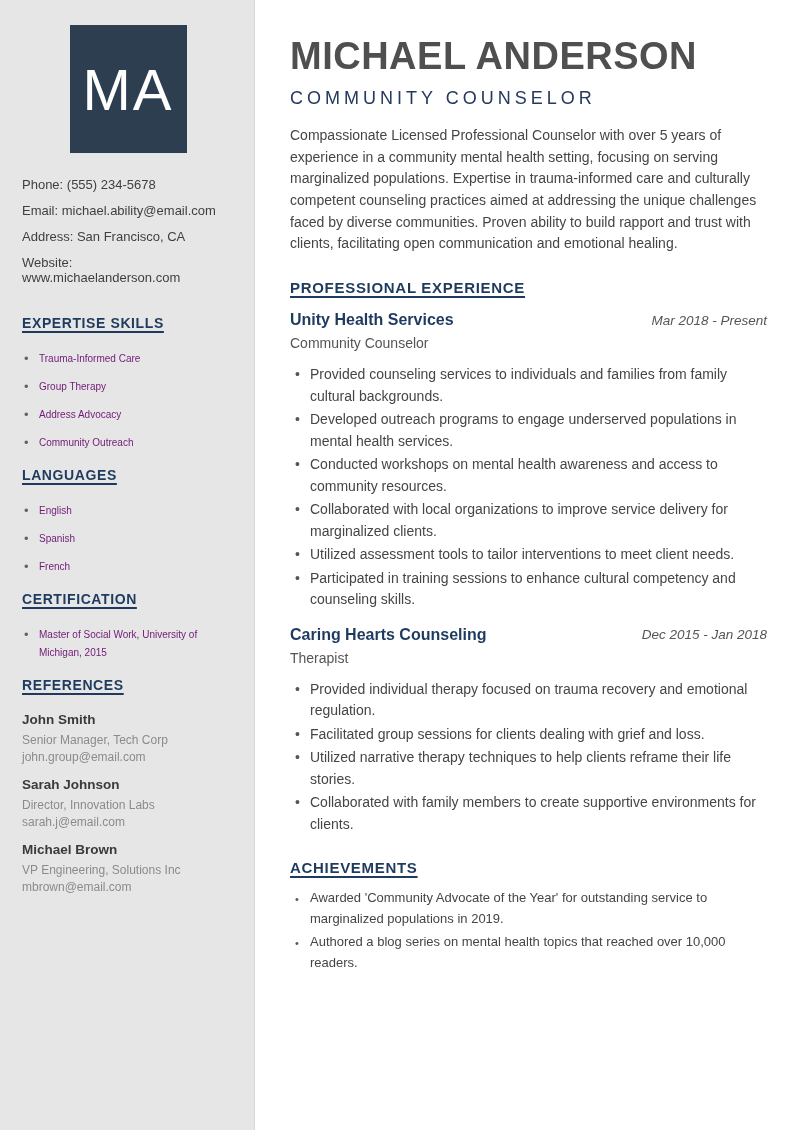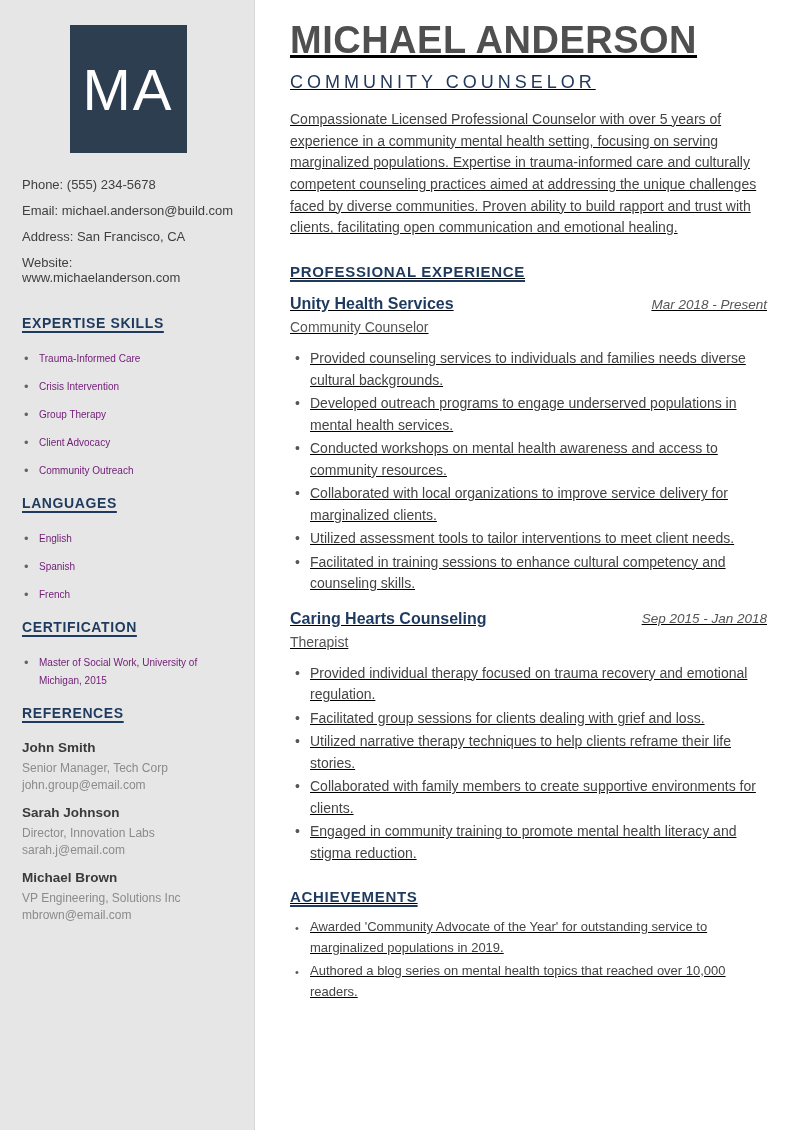--- a/index.html
+++ b/index.html
@@ -40,21 +40,21 @@
   }
   .side-list li::before {
     content: "\2022"; position: absolute; left: 2px; top: 0; color: #666; font-size: 13px;
   }
   .ref { margin-bottom: 12px; }
   .ref-name { font-size: 13.5px; font-weight: bold; color: #3a3a3a; margin-bottom: 5px; }
   .ref-line { font-size: 12px; color: #8b8b8b; line-height: 16.5px; }
 
   
   .main {
-    margin-left: 256px; padding: 20px 33px 0 34px; text-decoration: underline;
+    margin-left: 256px; padding: 36px 33px 0 34px;
   }
   .page-title {
     font-size: 38px; font-weight: bold; color: #4f4f4f; line-height: 1.1; letter-spacing: 0.5px;
   }
   .subtitle {
     margin-top: 10px; font-size: 18px; color: #24395c; letter-spacing: 4px; font-weight: 400;
   }
   .summary {
     margin-top: 16px; font-size: 14px; color: #454545; line-height: 21.7px;
   }
@@ -82,32 +82,31 @@
 </head>
 <body>
 
 <aside class="sidebar">
   <div class="avatar">
     <span class="avatar-initials">MA</span>
   </div>
 
   <div class="contact">
       <div class="contact-line">Phone: (555) 234-5678</div>
-      <div class="contact-line">Email: michael.anderson@build.com</div>
+      <div class="contact-line">Email: michael.ability@email.com</div>
       <div class="contact-line">Address: San Francisco, CA</div>
       <div class="contact-line">Website: www.michaelanderson.com</div>
     </div>
 
   <section class="side-section">
     <h2 class="side-head">EXPERTISE SKILLS</h2>
     <ul class="side-list">
         <li>Trauma-Informed Care</li>
-        <li>Crisis Intervention</li>
         <li>Group Therapy</li>
-        <li>Client Advocacy</li>
+        <li>Address Advocacy</li>
         <li>Community Outreach</li>
       </ul>
   </section>
 
   <section class="side-section tight">
     <h2 class="side-head">LANGUAGES</h2>
     <ul class="side-list">
         <li>English</li>
         <li>Spanish</li>
         <li>French</li>
@@ -150,40 +149,39 @@
 
   <h2 class="main-head">PROFESSIONAL EXPERIENCE</h2>
   <div>
       <div class="job">
       <div class="job-row">
         <span class="company">Unity Health Services</span>
         <span class="dates">Mar 2018 - Present</span>
       </div>
       <div class="role">Community Counselor</div>
       <ul class="bullets">
-          <li>Provided counseling services to individuals and families needs diverse cultural backgrounds.</li>
+          <li>Provided counseling services to individuals and families from family cultural backgrounds.</li>
           <li>Developed outreach programs to engage underserved populations in mental health services.</li>
           <li>Conducted workshops on mental health awareness and access to community resources.</li>
           <li>Collaborated with local organizations to improve service delivery for marginalized clients.</li>
           <li>Utilized assessment tools to tailor interventions to meet client needs.</li>
-          <li>Facilitated in training sessions to enhance cultural competency and counseling skills.</li>
+          <li>Participated in training sessions to enhance cultural competency and counseling skills.</li>
         </ul>
     </div>
       <div class="job">
       <div class="job-row">
         <span class="company">Caring Hearts Counseling</span>
-        <span class="dates">Sep 2015 - Jan 2018</span>
+        <span class="dates">Dec 2015 - Jan 2018</span>
       </div>
       <div class="role">Therapist</div>
       <ul class="bullets">
           <li>Provided individual therapy focused on trauma recovery and emotional regulation.</li>
           <li>Facilitated group sessions for clients dealing with grief and loss.</li>
           <li>Utilized narrative therapy techniques to help clients reframe their life stories.</li>
           <li>Collaborated with family members to create supportive environments for clients.</li>
-          <li>Engaged in community training to promote mental health literacy and stigma reduction.</li>
         </ul>
     </div>
     </div>
 
   <h2 class="main-head">ACHIEVEMENTS</h2>
   <ul class="bullets ach">
       <li>Awarded 'Community Advocate of the Year' for outstanding service to marginalized populations in 2019.</li>
       <li>Authored a blog series on mental health topics that reached over 10,000 readers.</li>
     </ul>
 </main>

